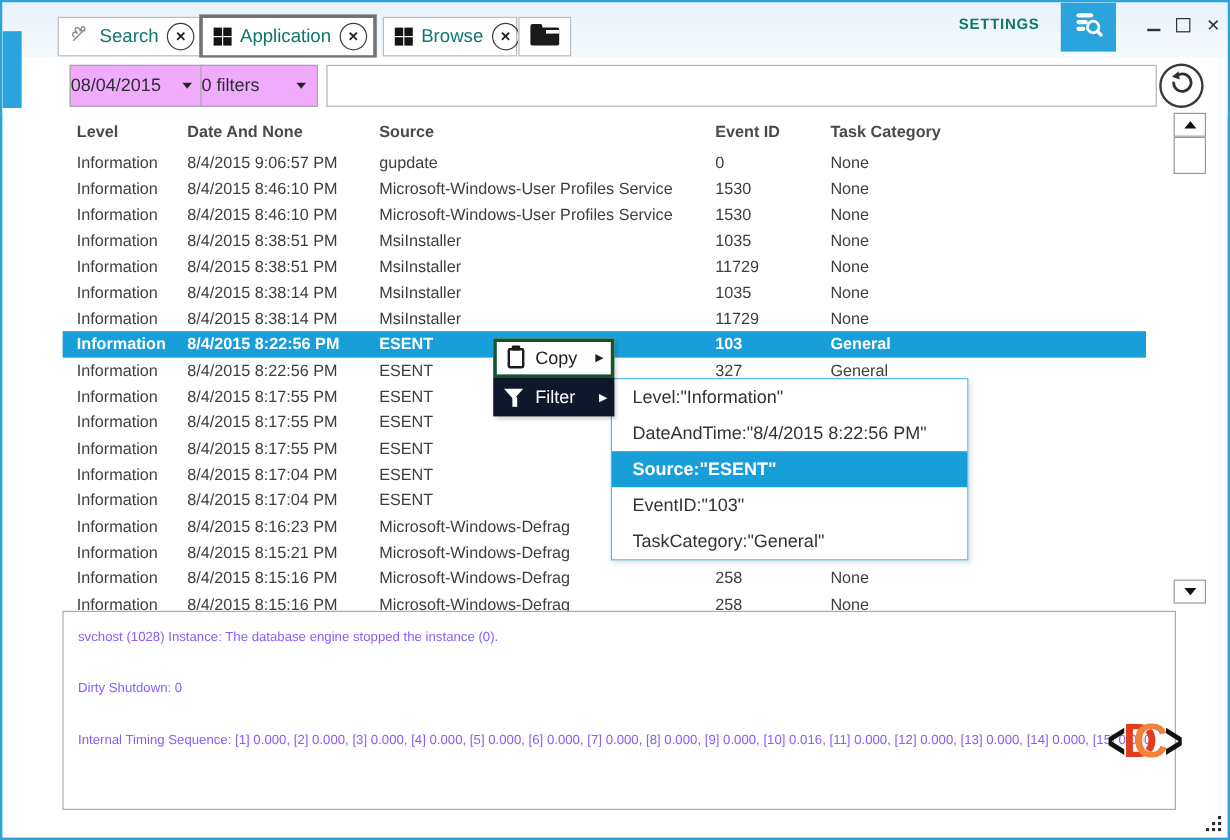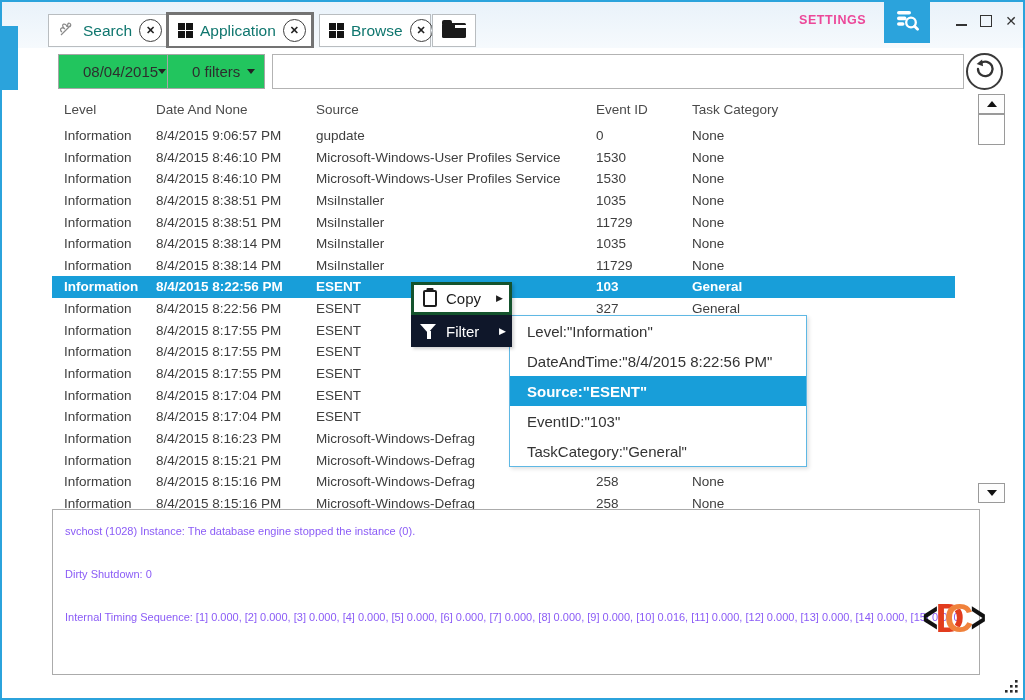--- a/index.html
+++ b/index.html
@@ -17,42 +17,42 @@
   .tab.active{top:10px;height:37px;border:3px solid #737373;}
   .tab-label{font-size:15.5px;color:#0f766e;white-space:nowrap;}
   .tab-close{width:21px;height:21px;border:1px solid #3f3f3f;border-radius:50%;
     display:flex;align-items:center;justify-content:center;font-size:11px;font-weight:bold;color:#222;flex:0 0 auto;}
   .win-icon{width:15px;height:15px;display:grid;grid-template-columns:1fr 1fr;grid-template-rows:1fr 1fr;gap:1.5px;flex:0 0 auto;}
   .win-icon i{background:#141414;display:block;}
   .folder-icon{position:relative;width:24px;height:15px;background:#1a1a1a;border-radius:1.5px;}
   .folder-icon::before{content:"";position:absolute;top:-3px;left:0;width:10px;height:4px;background:#1a1a1a;border-radius:2px 2px 0 0;}
   .folder-icon::after{content:"";position:absolute;top:2px;right:0;width:11px;height:2.5px;background:#fff;}
   .settings{position:absolute;left:797px;top:11px;font-size:12.5px;font-weight:bold;
-    letter-spacing:.6px;color:#ec4899;}
+    letter-spacing:.6px;color:#0f766e;}
   .logo-btn{position:absolute;left:882px;top:0;width:46px;height:41px;background:#2ba3dc;
     display:flex;align-items:center;justify-content:center;}
   .win-controls{position:absolute;right:6px;top:10px;display:flex;align-items:center;gap:13px;height:18px;}
   .btn-min{width:11px;height:2px;background:#333;margin-top:8px;}
   .btn-max{width:10px;height:10px;border:1.5px solid #333;}
   .btn-close{font-size:14px;color:#333;line-height:14px;}
   
   .filterbar{position:absolute;left:0;top:46px;width:100%;height:48px;background:#fff;}
-  .combo{position:absolute;top:52px;height:35px;box-sizing:border-box;border:1px solid #a6a6a6;background:#22c55e;
-    display:flex;align-items:center;justify-content:space-between;padding:0 9px 0 24px;}
+  .combo{position:absolute;top:52px;height:35px;box-sizing:border-box;border:1px solid #a6a6a6;background:#f0abfc;
+    display:flex;align-items:center;justify-content:space-between;padding:0 9px 0 0;}
   .combo-date{left:56px;width:112px;}
   .combo-filters{left:165px;width:98px;}
   .combo-label{font-size:15px;color:#2e2e2e;white-space:nowrap;}
   .caret-down{width:0;height:0;border-left:4.5px solid transparent;border-right:4.5px solid transparent;border-top:5.5px solid #222;}
   .search-box{position:absolute;left:270px;top:52px;width:692px;height:35px;box-sizing:border-box;
     border:1px solid #b3b3b3;font-size:15px;padding:0 8px;outline:none;color:#333;font-family:"Liberation Sans",sans-serif;}
   .refresh-btn{position:absolute;left:964px;top:51px;width:37px;height:37px;border-radius:50%;
     border:2px solid #3a3a3a;box-sizing:border-box;background:#fff;display:flex;align-items:center;justify-content:center;}
   
   .thead{position:absolute;left:0;top:96px;width:100%;height:24px;font-size:13.5px;color:#4a4a4a;}
-  .th{position:absolute;top:0;line-height:24px;white-space:nowrap;}
+  .th{position:absolute;top:0;line-height:24px;white-space:nowrap;font-weight:bold;}
   .th-level{left:62px;}.th-dt{left:154px;}.th-src{left:314px;}.th-eid{left:594px;}.th-tc{left:690px;}
   .tbody{position:absolute;left:50px;top:123px;width:903px;height:385px;overflow:hidden;}
   .trow{position:relative;height:21.65px;line-height:21.65px;font-size:13.5px;color:#3e3e3e;white-space:nowrap;}
   .trow .cell{position:absolute;top:0;}
   .c-level{left:12px;}.c-dt{left:104px;}.c-src{left:264px;}.c-eid{left:544px;}.c-tc{left:640px;}
   .trow.selected{background:#189ed9;color:#fff;font-weight:bold;}
   
   .vscroll{position:absolute;left:976px;top:92px;width:27px;height:410px;}
   .sbtn{position:absolute;left:0;width:27px;height:20px;box-sizing:border-box;border:1px solid #9a9a9a;background:#fdfdfd;
     display:flex;align-items:center;justify-content:center;}

